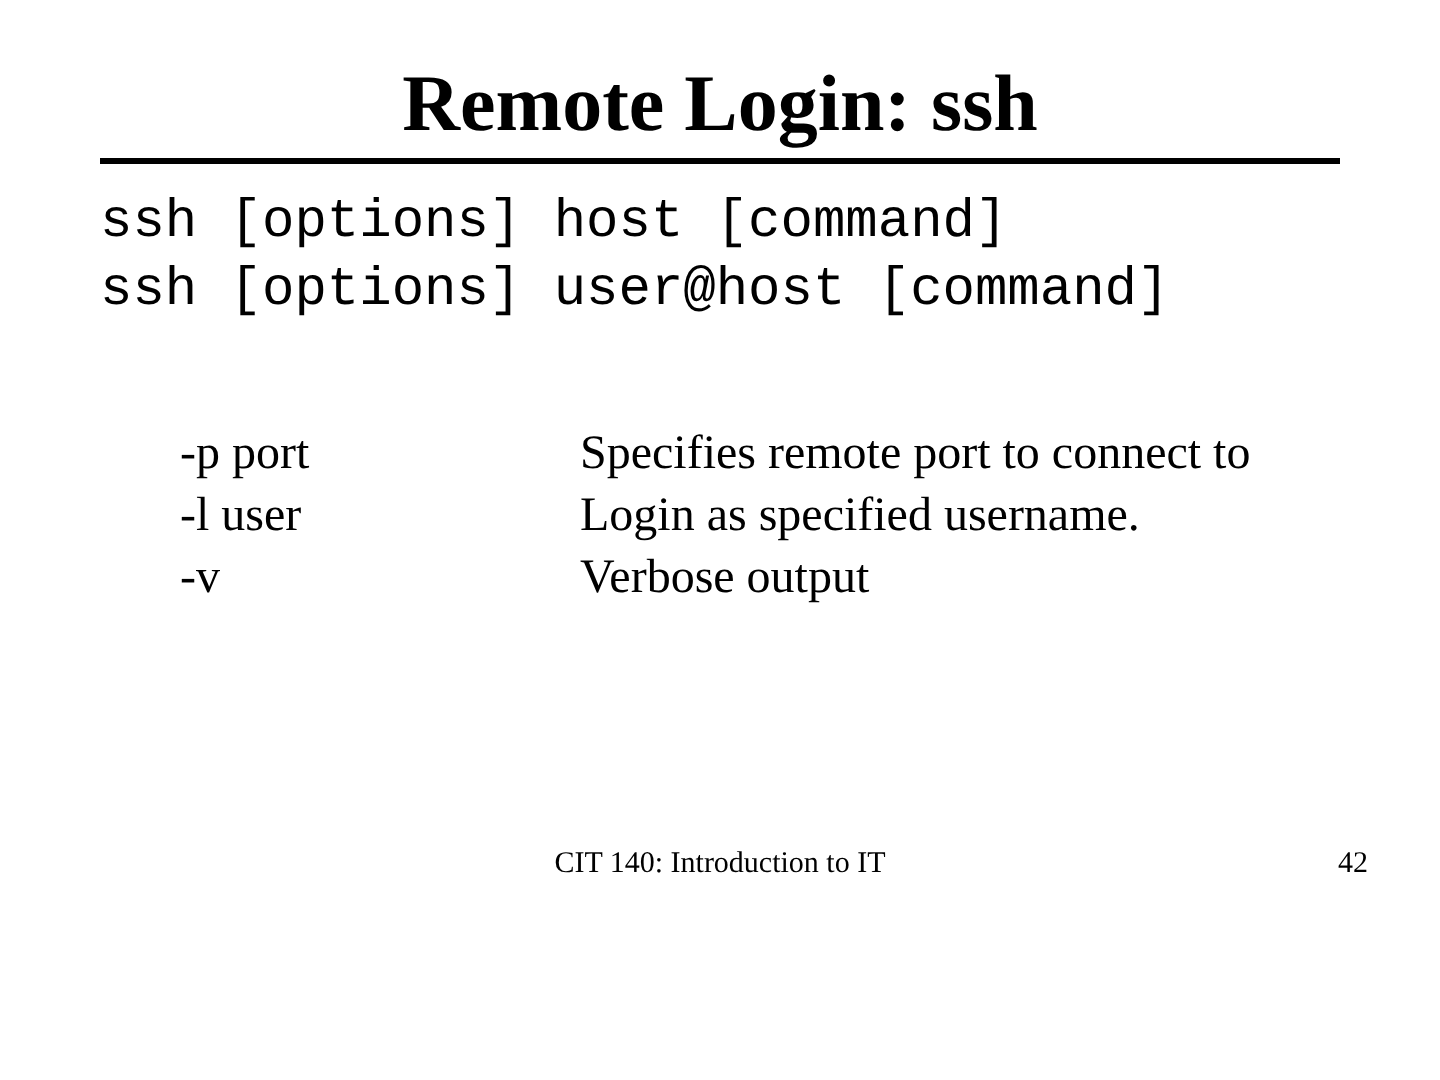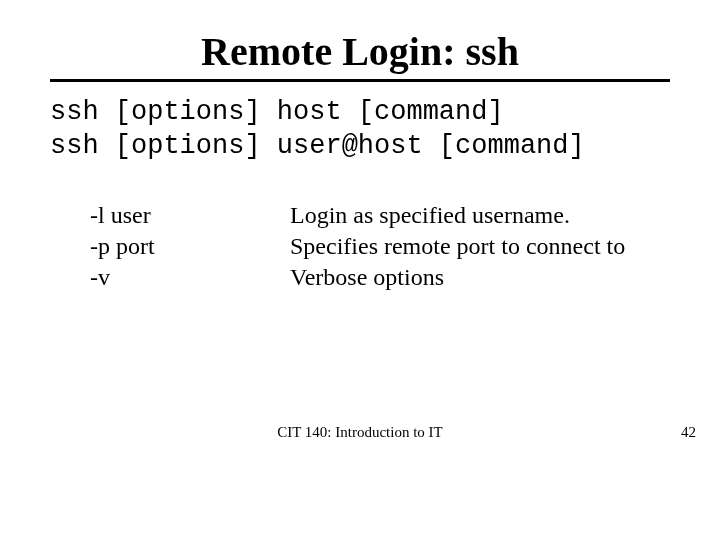--- a/index.html
+++ b/index.html
@@ -28,21 +28,21 @@
   }
   .title-rule {
     border: none;
     border-top: 3px solid #000;
     margin: 0 0 14px 0;
   }
   .syntax {
     font-family: "Courier New", Courier, monospace;
     font-size: 27px;
     line-height: 1.25;
-    margin: 0 0 36px 0;
+    margin: 0 0 48px 0;
     white-space: pre;
   }
   .body {
     font-size: 24px;
     line-height: 1.3;
     margin-left: 40px;
   }
   .purpose {
     margin-bottom: 34px;
   }
@@ -67,51 +67,51 @@
     width: 720px;
     font-size: 15px;
   }
   .footer-center {
     position: absolute;
     width: 100%;
     text-align: center;
   }
   .footer-right {
     position: absolute;
-    right: 24px;
+    right: 36px;
   }
 </style>
 </head>
 <body>
 
 <div class="slide">
 
   <div class="title">Remote Login: ssh</div>
   <hr class="title-rule">
 
   <div class="syntax"><span>ssh [options] host [command]</span>
 <span>ssh [options] user@host [command]</span></div>
 
   <div class="body">
 
 
     <div>
       <table class="opts-table">
         <tbody>
             <tr>
+          <td class="flag">-p port</td>
+          <td>Specifies remote port to connect to</td>
+        </tr>
+        <tr>
           <td class="flag">-l user</td>
           <td>Login as specified username.</td>
         </tr>
         <tr>
-          <td class="flag">-p port</td>
-          <td>Specifies remote port to connect to</td>
-        </tr>
-        <tr>
           <td class="flag">-v</td>
-          <td>Verbose options</td>
+          <td>Verbose output</td>
         </tr>
       </tbody>
         </table>
     </div>
 
   </div>
 
   <div class="footer">
     <span class="footer-center">CIT 140: Introduction to IT</span>
     <span class="footer-right">42</span>

